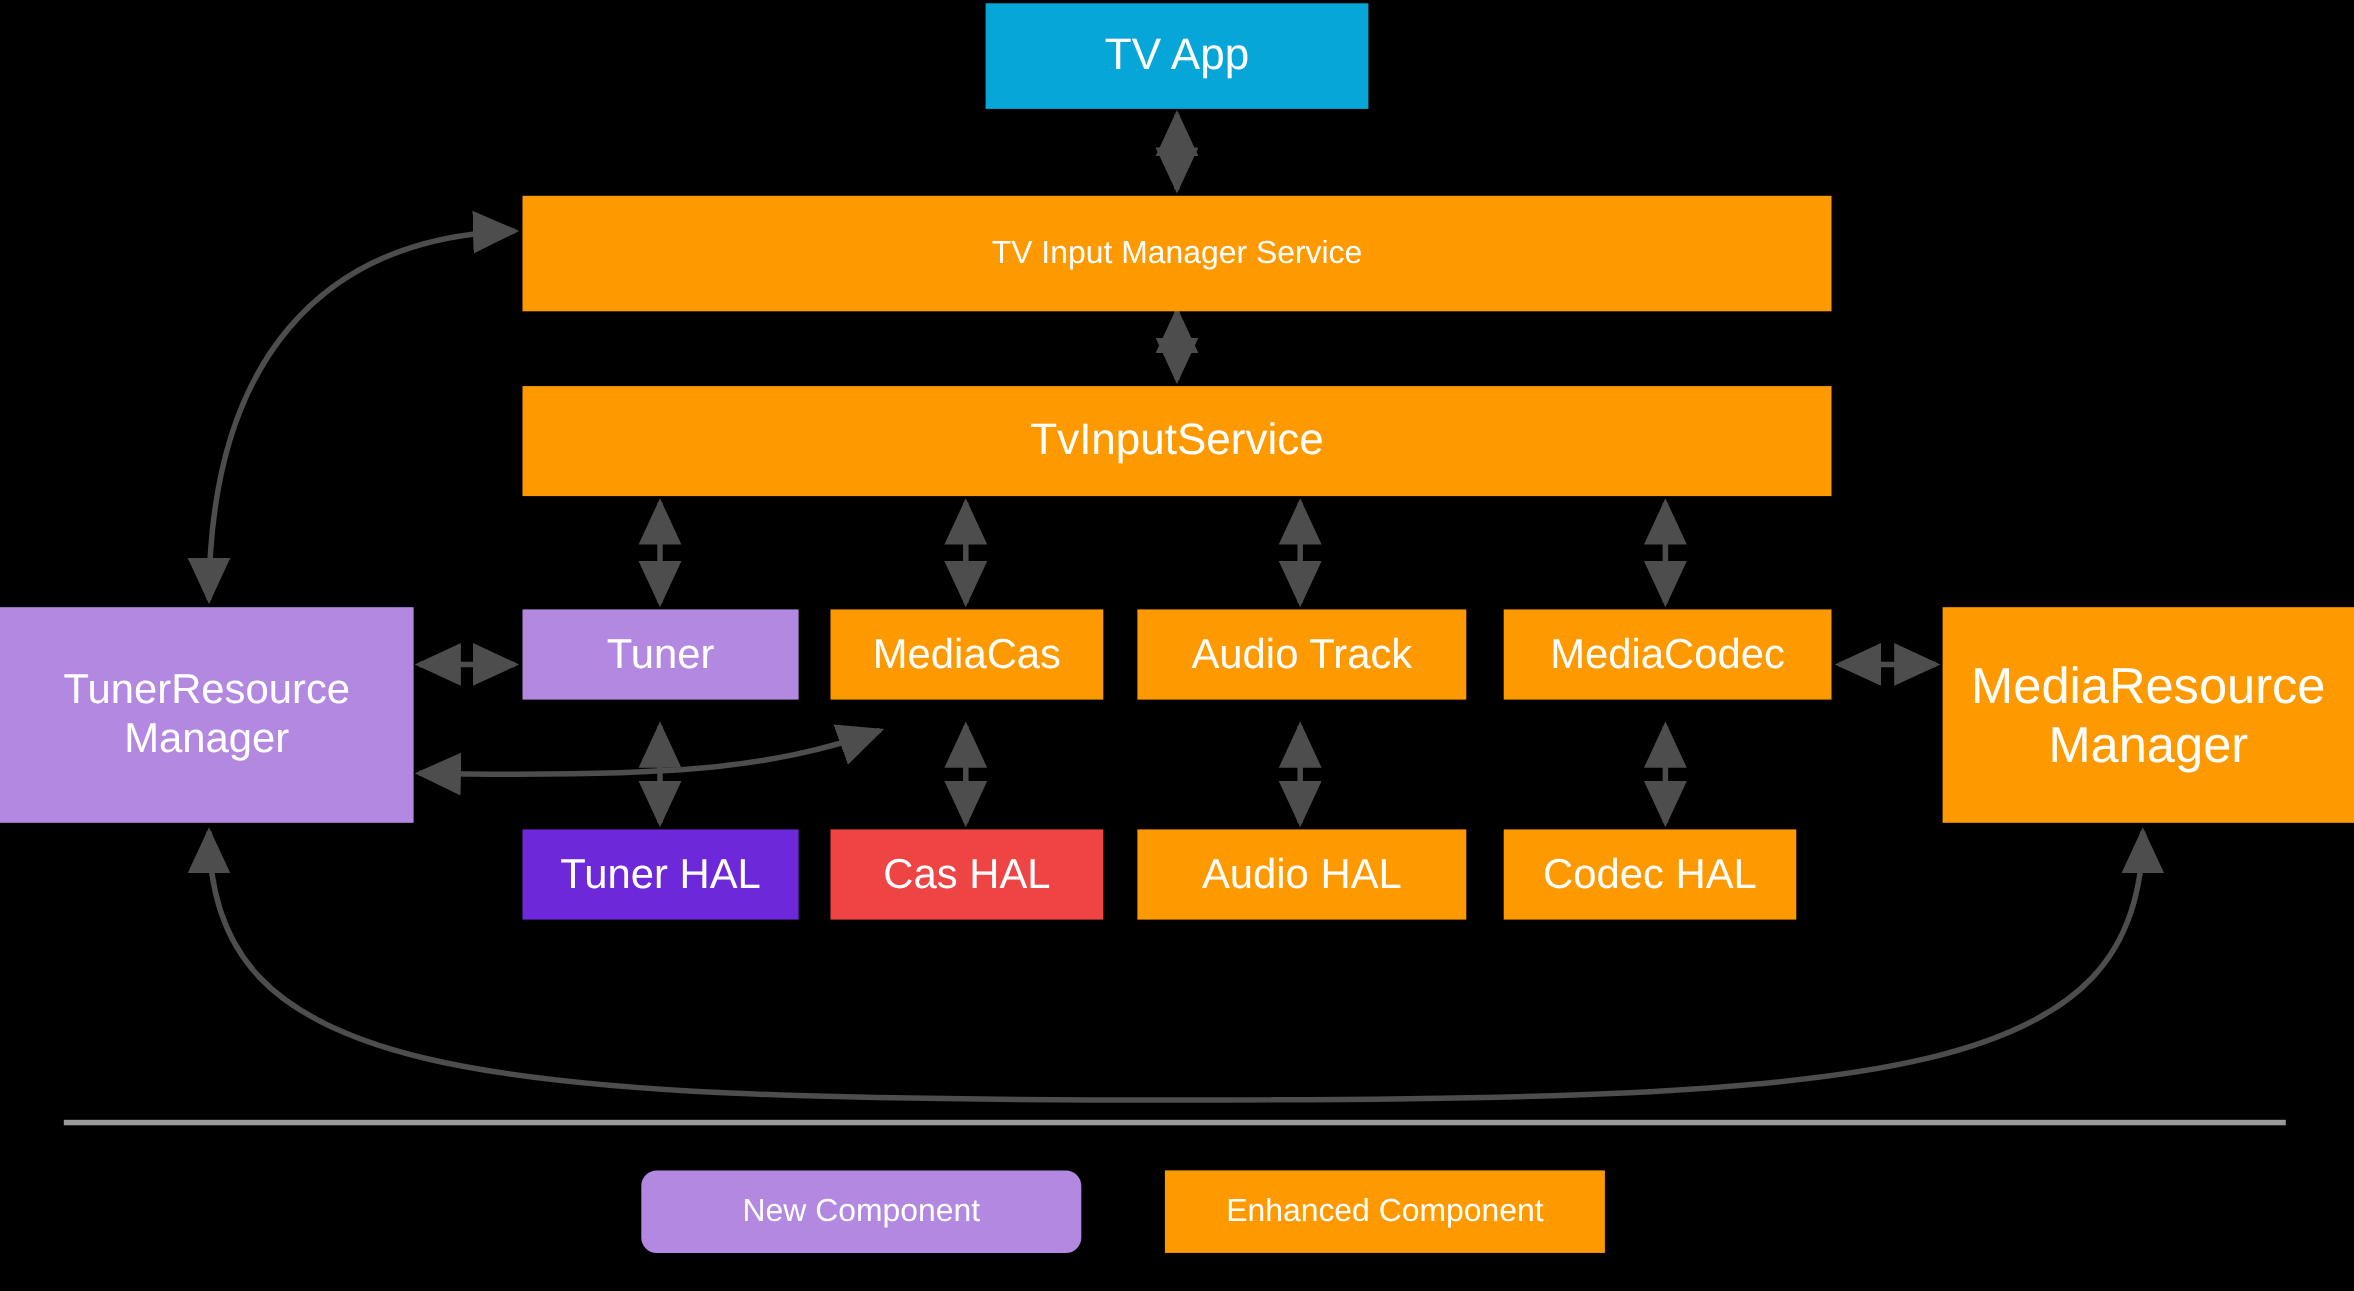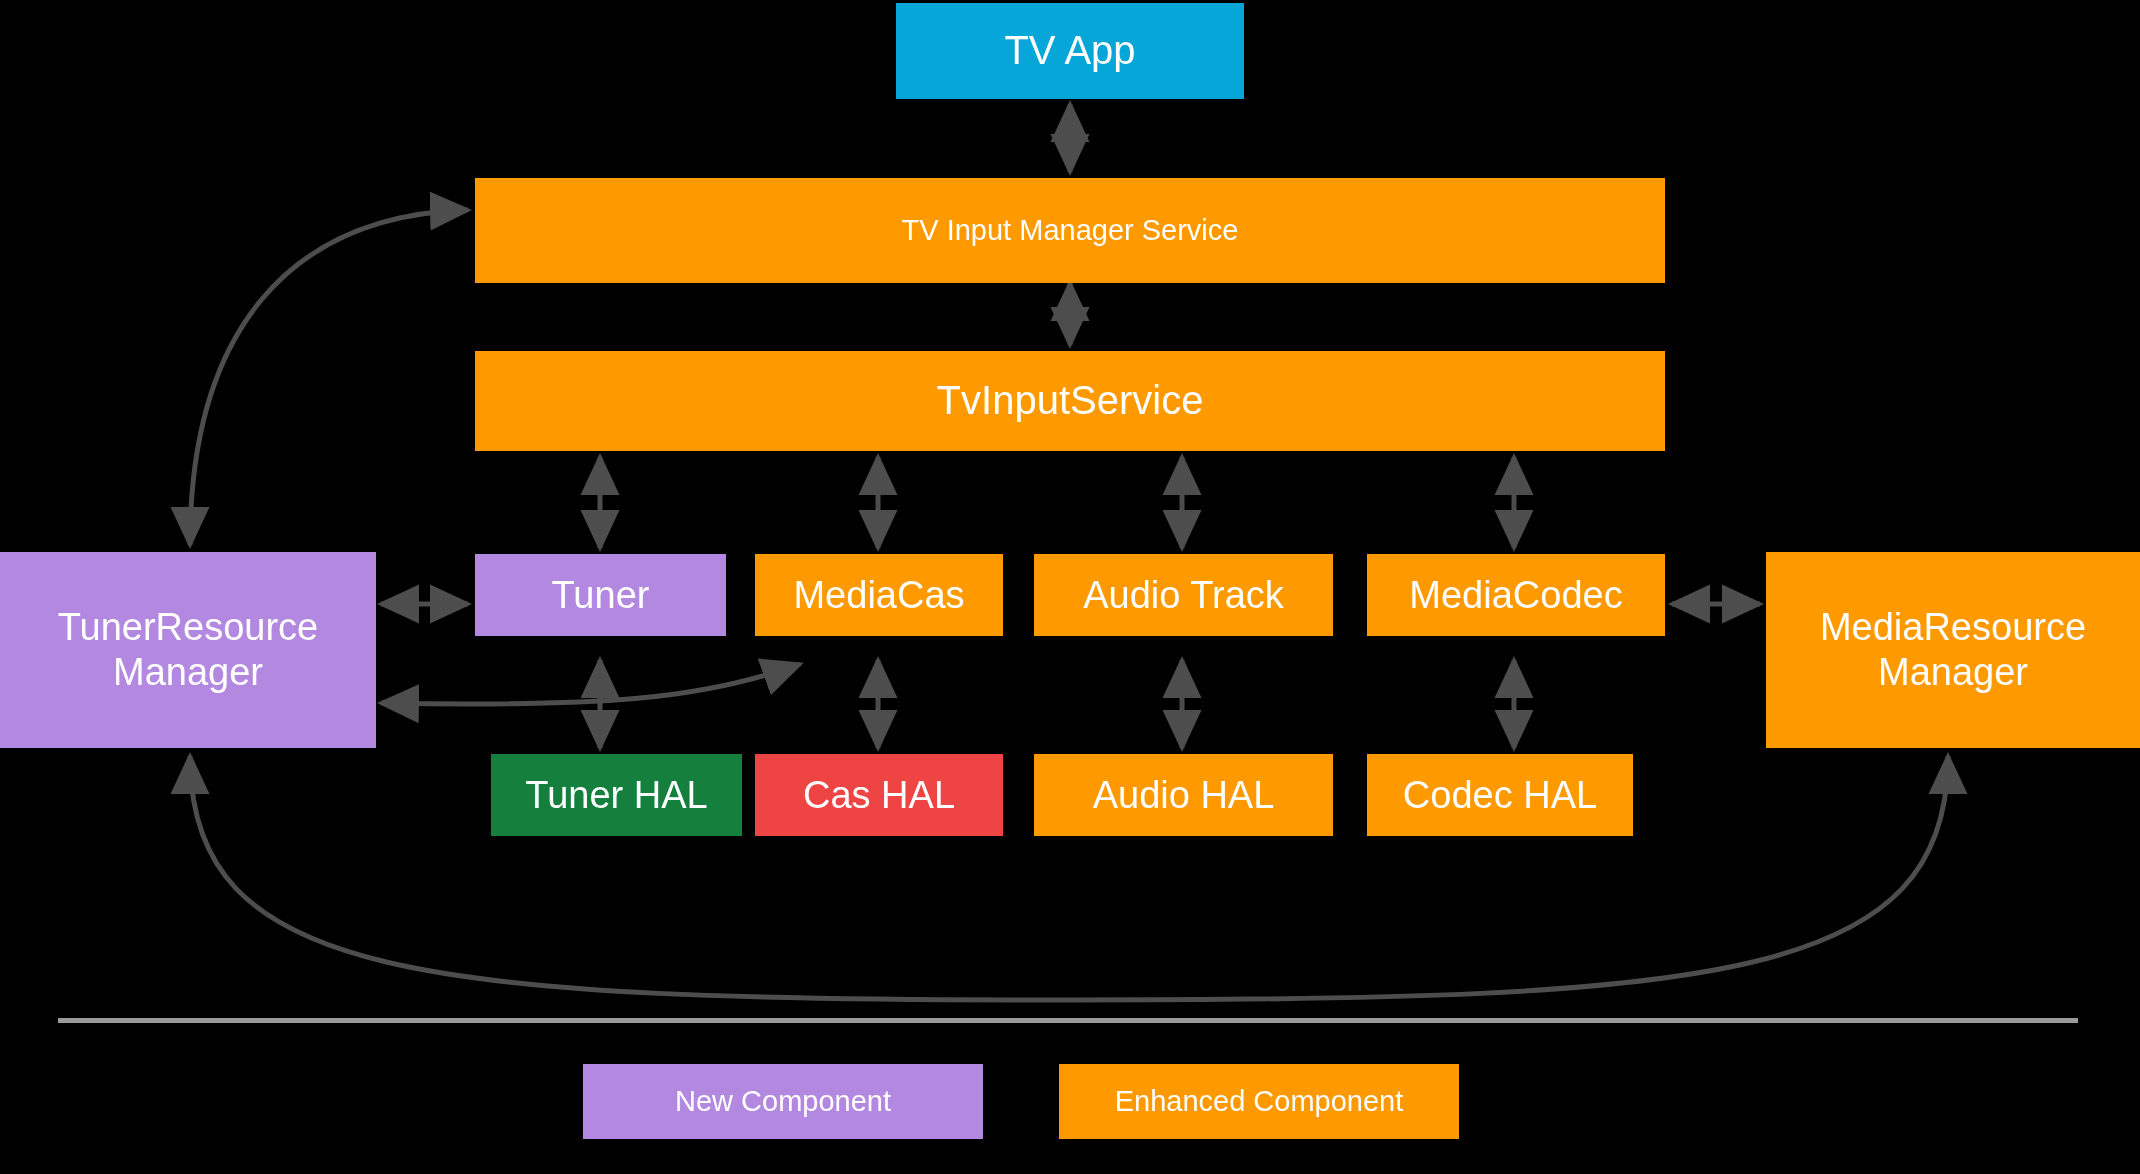--- a/index.html
+++ b/index.html
@@ -98,26 +98,26 @@
   <div class="box" style="left:475px; top:351px; width:1190px; height:100px; background:#ff9900; font-size:40px;">TvInputService</div>
 
   <div class="box" style="left:0px; top:552px; width:376px; height:196px; background:#b388e0; font-size:38px;">TunerResource
 Manager</div>
 
   <div class="box" style="left:475px; top:554px; width:251px; height:82px; background:#b388e0; font-size:38px;">Tuner</div>
   <div class="box" style="left:755px; top:554px; width:248px; height:82px; background:#ff9900; font-size:38px;">MediaCas</div>
   <div class="box" style="left:1034px; top:554px; width:299px; height:82px; background:#ff9900; font-size:38px;">Audio Track</div>
   <div class="box" style="left:1367px; top:554px; width:298px; height:82px; background:#ff9900; font-size:38px;">MediaCodec</div>
 
-  <div class="box" style="left:1766px; top:552px; width:374px; height:196px; background:#ff9900; font-size:38px;">MediaResource
+  <div class="box" style="left:1766px; top:552px; width:374px; height:196px; background:#ff9900; font-size:46px;">MediaResource
 Manager</div>
 
-  <div class="box" style="left:475px; top:754px; width:251px; height:82px; background:#15803d; font-size:38px;margin-left:16px;">Tuner HAL</div>
+  <div class="box" style="left:475px; top:754px; width:251px; height:82px; background:#6d28d9; font-size:38px;">Tuner HAL</div>
   <div class="box" style="left:755px; top:754px; width:248px; height:82px; background:#ef4444; font-size:38px;">Cas HAL</div>
   <div class="box" style="left:1034px; top:754px; width:299px; height:82px; background:#ff9900; font-size:38px;">Audio HAL</div>
   <div class="box" style="left:1367px; top:754px; width:266px; height:82px; background:#ff9900; font-size:38px;">Codec HAL</div>
 
   <div class="divider" style="left:58px; top:1018px; width:2020px; height:5px;"></div>
 
-  <div class="legend-box" style="left:583px; top:1064px; width:400px; height:75px; background:#b388e0;">New Component</div>
+  <div class="legend-box" style="left:583px; top:1064px; width:400px; height:75px; background:#b388e0;border-radius:14px;">New Component</div>
   <div class="legend-box" style="left:1059px; top:1064px; width:400px; height:75px; background:#ff9900;">Enhanced Component</div>
 
 </div>
 
 </body></html>

